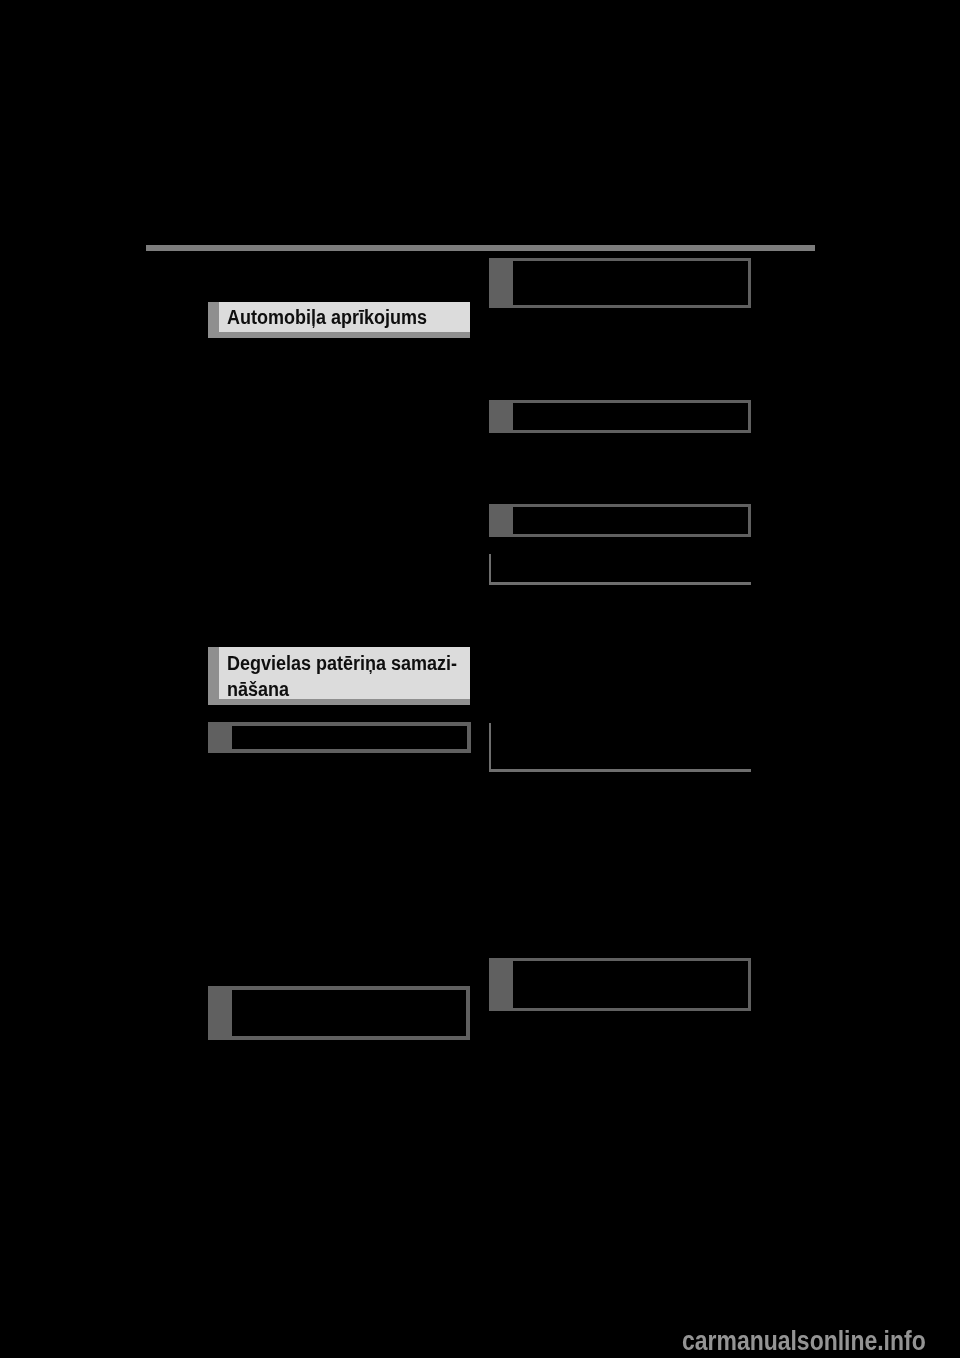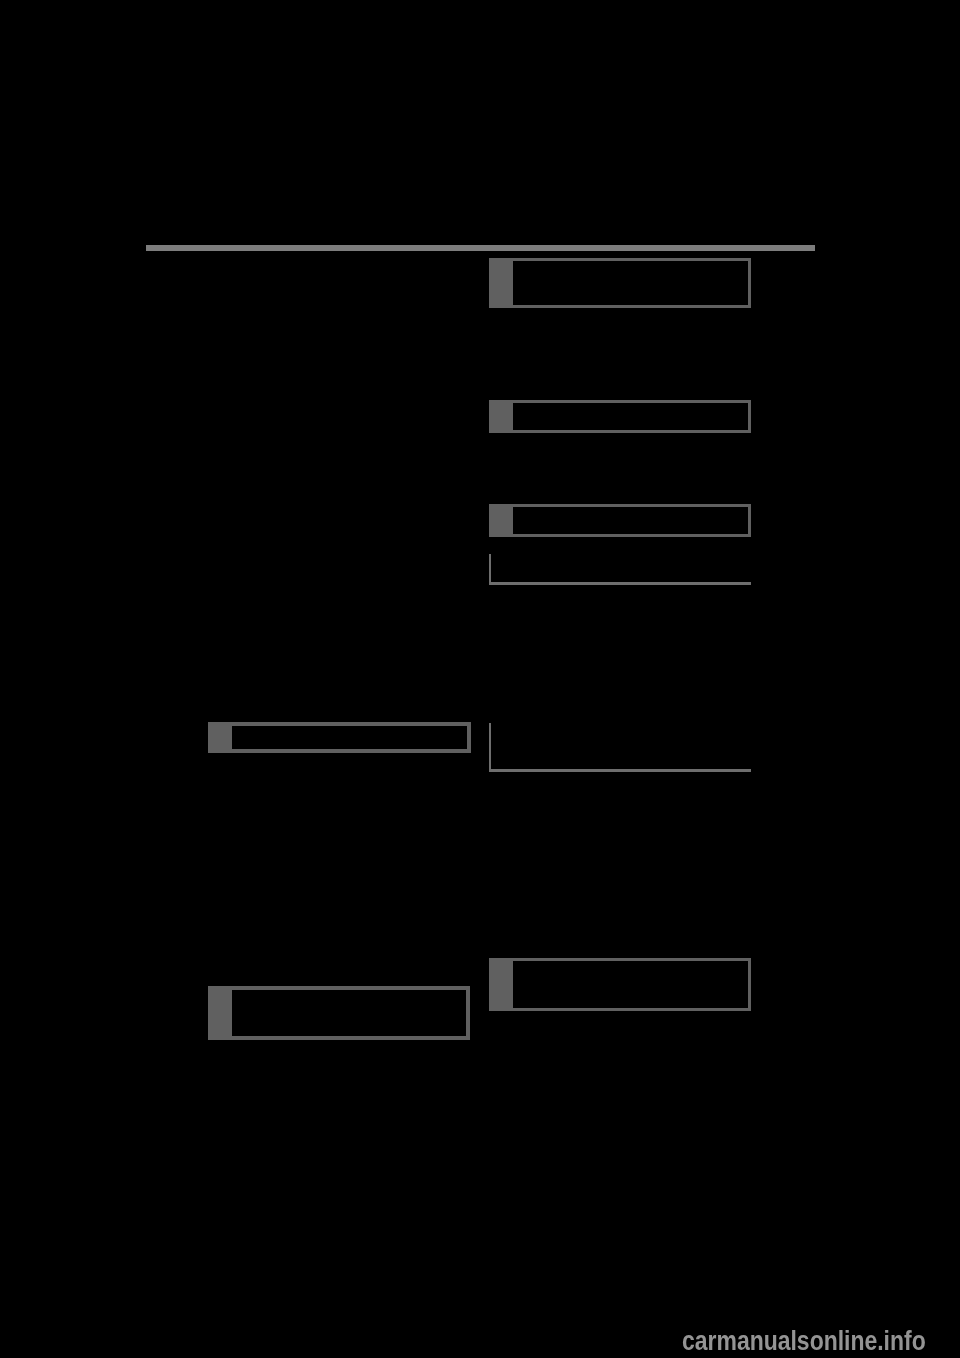--- a/index.html
+++ b/index.html
@@ -82,35 +82,46 @@
   }
 </style>
 </head>
 <body>
 
 <div class="page">
 
   <div class="topbar"></div>
 
 
+  <div class="subsection sub-1">
+    <div class="inner">
+      <span class="txt">Automobiļa aprīkojums</span>
+    </div>
+  </div>
 
   <div class="framed right frame-a">
     <div class="blackout"></div>
   </div>
 
   <div class="framed right frame-b">
     <div class="blackout"></div>
   </div>
 
   <div class="framed right frame-c">
     <div class="blackout"></div>
   </div>
 
   <div class="bracket bracket-1"></div>
 
+  <div class="subsection sub-2">
+    <div class="inner">
+      <span class="txt">Degvielas patēriņa samazi-</span><br>
+      <span class="txt">nāšana</span>
+    </div>
+  </div>
 
   <div class="framed left frame-l1">
     <div class="blackout"></div>
   </div>
 
   <div class="bracket bracket-2"></div>
 
   <div class="framed right frame-d">
     <div class="blackout"></div>
   </div>

